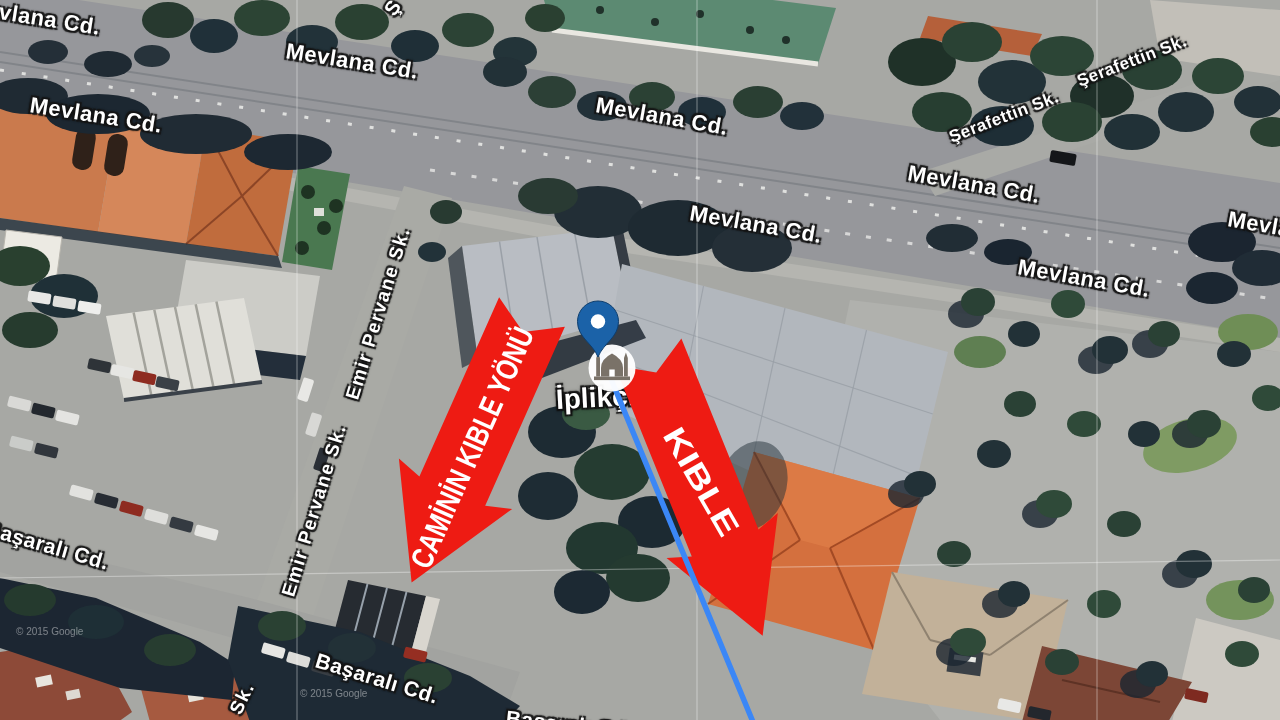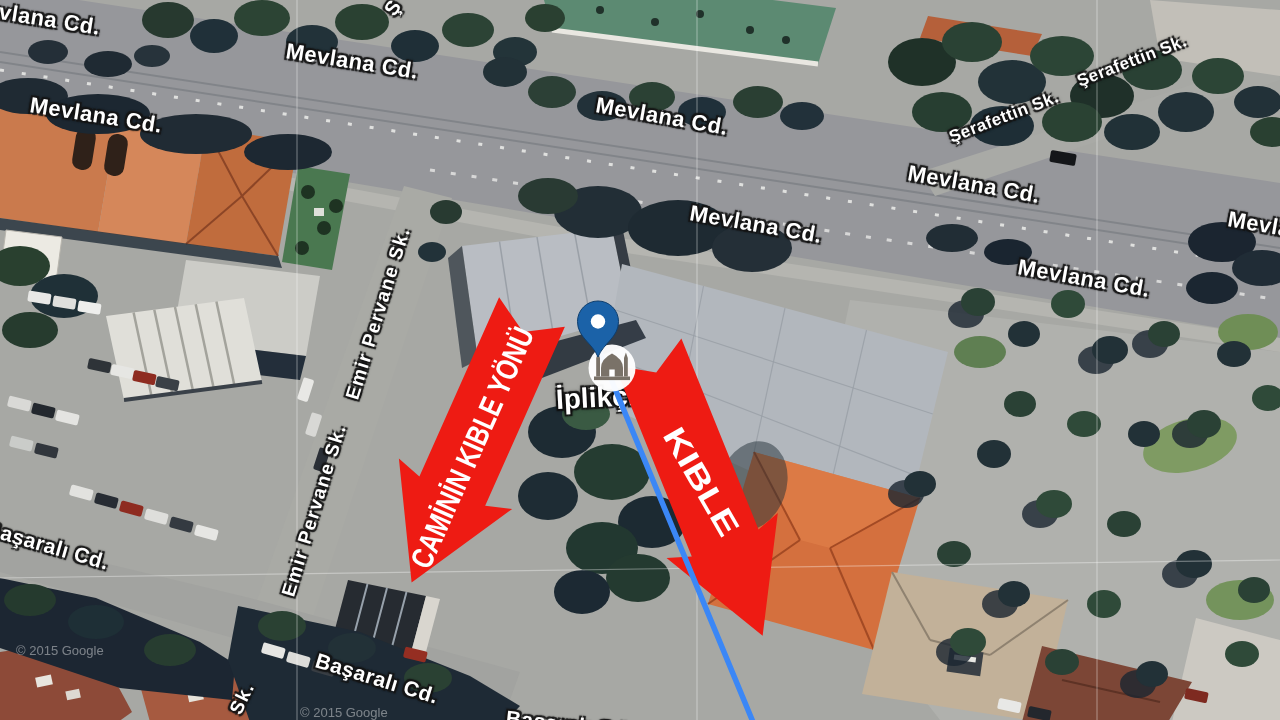--- a/index.html
+++ b/index.html
@@ -9,21 +9,21 @@
   svg{position:absolute;left:0;top:0;}
   #street-labels{position:absolute;left:0;top:0;width:1280px;height:720px;z-index:2;pointer-events:none;}
   .street-label{
     position:absolute;font-weight:bold;color:#ffffff;white-space:nowrap;
     transform-origin:0 50%;letter-spacing:0.5px;
     text-shadow:-2px -2px 1px rgba(20,20,20,.95), 2px -2px 1px rgba(20,20,20,.95),
                 -2px 2px 1px rgba(20,20,20,.95), 2px 2px 1px rgba(20,20,20,.95),
                 0 0 4px rgba(0,0,0,.7);
   }
   .street-label.vertical{letter-spacing:1.5px;}
-  .watermark{position:absolute;font-size:13px;color:rgba(255,255,255,.42);white-space:nowrap;margin-top:17px;}
+  .watermark{position:absolute;font-size:10px;color:rgba(255,255,255,.42);white-space:nowrap;}
   .poi-label{
     position:absolute;left:556px;top:382px;font-size:28px;font-weight:bold;color:#fff;
     transform:rotate(-3deg);white-space:nowrap;
     text-shadow:-2px -2px 1px rgba(15,15,15,.95), 2px -2px 1px rgba(15,15,15,.95),
                 -2px 2px 1px rgba(15,15,15,.95), 2px 2px 1px rgba(15,15,15,.95),
                 0 0 5px rgba(0,0,0,.8);
   }
   #map-layer{z-index:1;}
   #annot-layer{z-index:3;}
   .arrow-text{font-family:"Liberation Sans",sans-serif;font-weight:bold;fill:#ffffff;}

